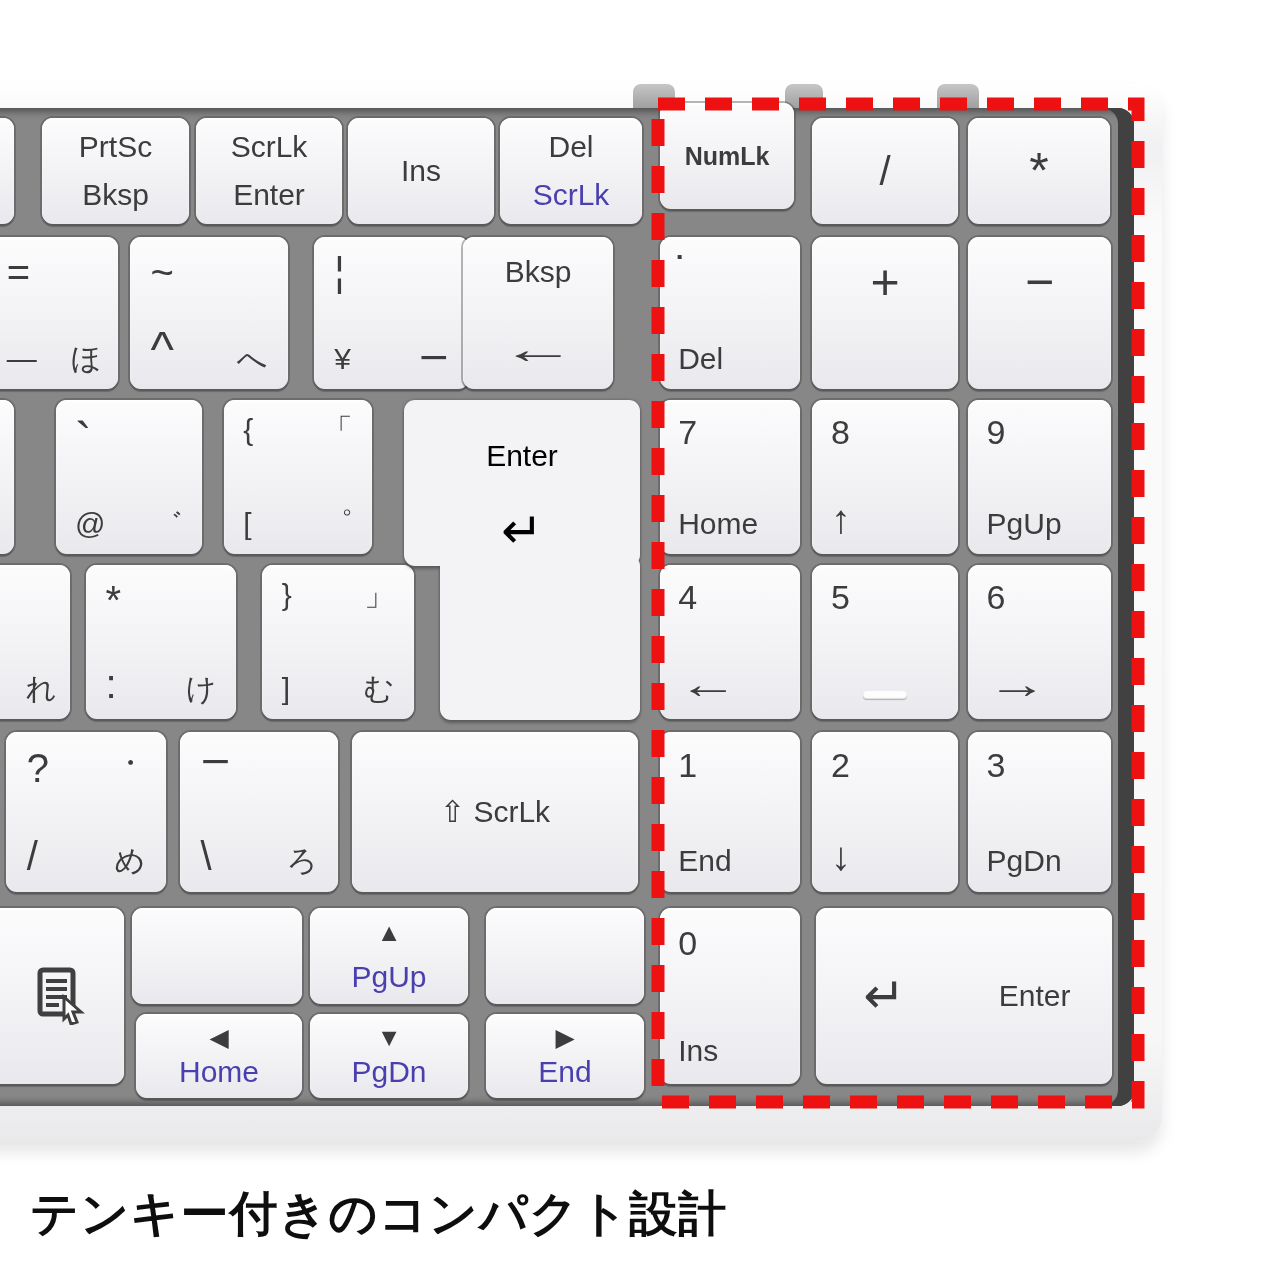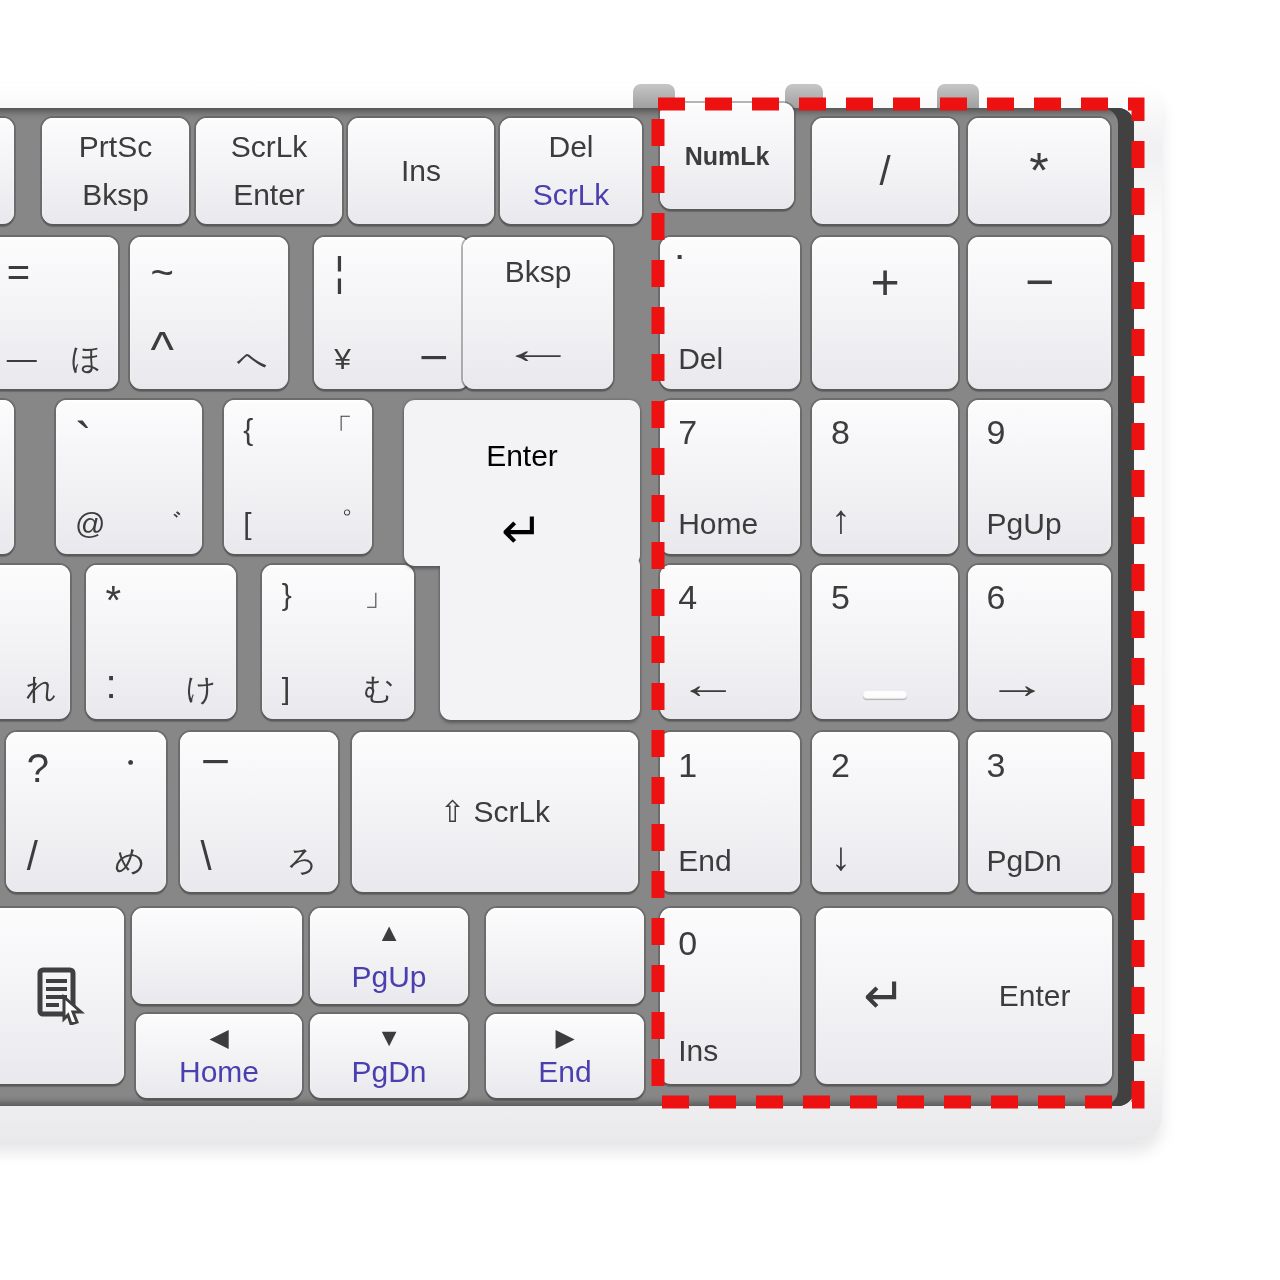--- a/index.html
+++ b/index.html
@@ -226,13 +226,14 @@
         <span class="kl p-c s-md" style="top: 34%;">Enter</span>
         <span class="kl p-cb s-xl" style="bottom: 6%;">↵</span>
       </div>
       <div class="key-part" style="left: 36px; top: 155px; width: 200px; height: 165px;"></div>
     </div>
 
   <svg class="overlay" width="1280" height="1280">
     <rect id="hl-rect" fill="none" stroke-width="13" stroke-dasharray="27 20" x="658" y="104" width="480" height="998" stroke="#ee1111"></rect>
   </svg>
 
+  <div class="caption">テンキー付きのコンパクト設計</div>
 </div>
 
 </body></html>

